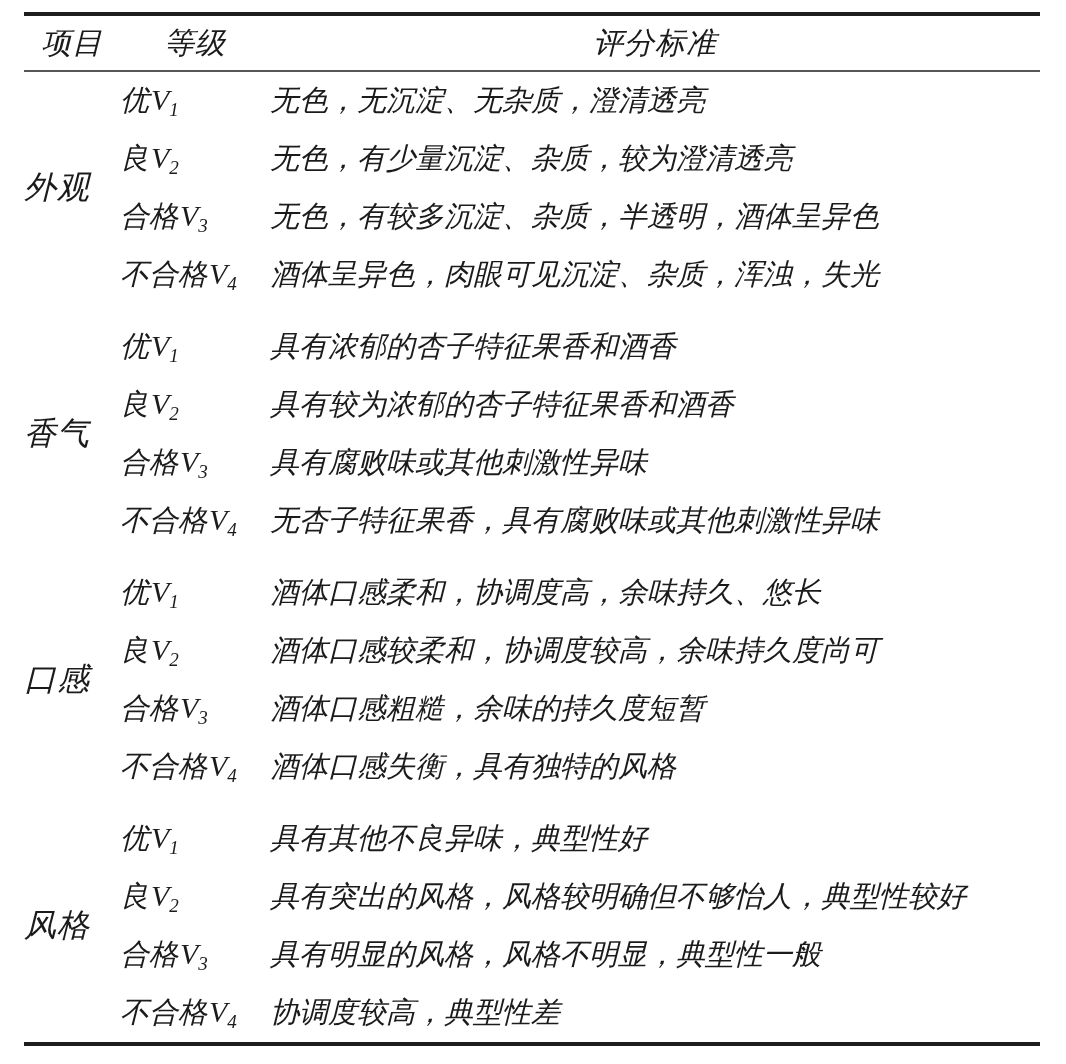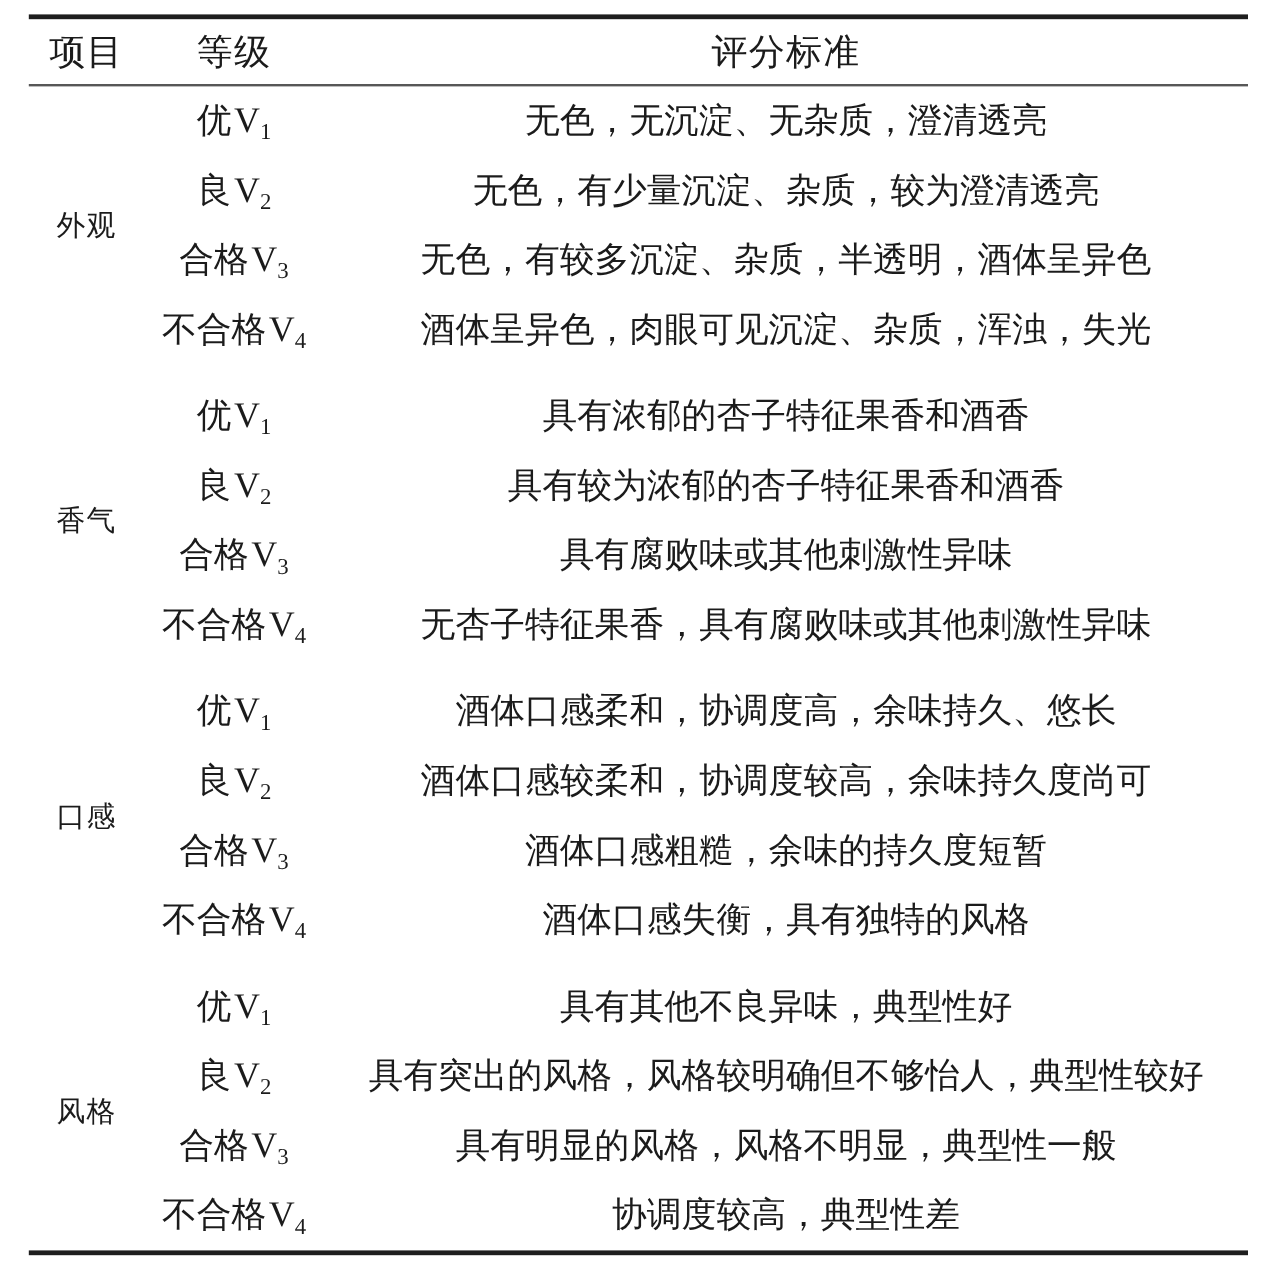--- a/index.html
+++ b/index.html
@@ -9,20 +9,21 @@
   }
   body {
     width: 1066px;
     height: 1064px;
     font-family: "Liberation Serif", "DejaVu Serif", serif;
     color: #1b1b1b;
     overflow: hidden;
   }
   .page {
     padding: 12px 0 0 24px;
+    font-style: italic;
   }
   table.score-table {
     border-collapse: collapse;
     table-layout: fixed;
     width: 1016px;
     border-top: 4px solid #1e1e1e;
     border-bottom: 4px solid #1e1e1e;
   }
   col.c-item  { width: 96px; }
   col.c-grade { width: 150px; }
@@ -35,26 +36,26 @@
     padding: 0;
     text-align: center;
     vertical-align: middle;
     border-bottom: 2px solid #575757;
     letter-spacing: 1px;
   }
   tbody td {
     font-size: 29px;
     height: 58px;
     padding: 0;
-    text-align: center;
+    text-align: left;
     vertical-align: middle;
     white-space: nowrap;
   }
   td.item-cell {
-    font-size: 24px;
+    font-size: 32px;
     letter-spacing: 1px;
   }
   td.grade-cell .v-sym {
     font-size: 30px;
     margin-left: 2px;
   }
   td.grade-cell sub {
     font-size: 19px;
     line-height: 0;
     vertical-align: -6px;

